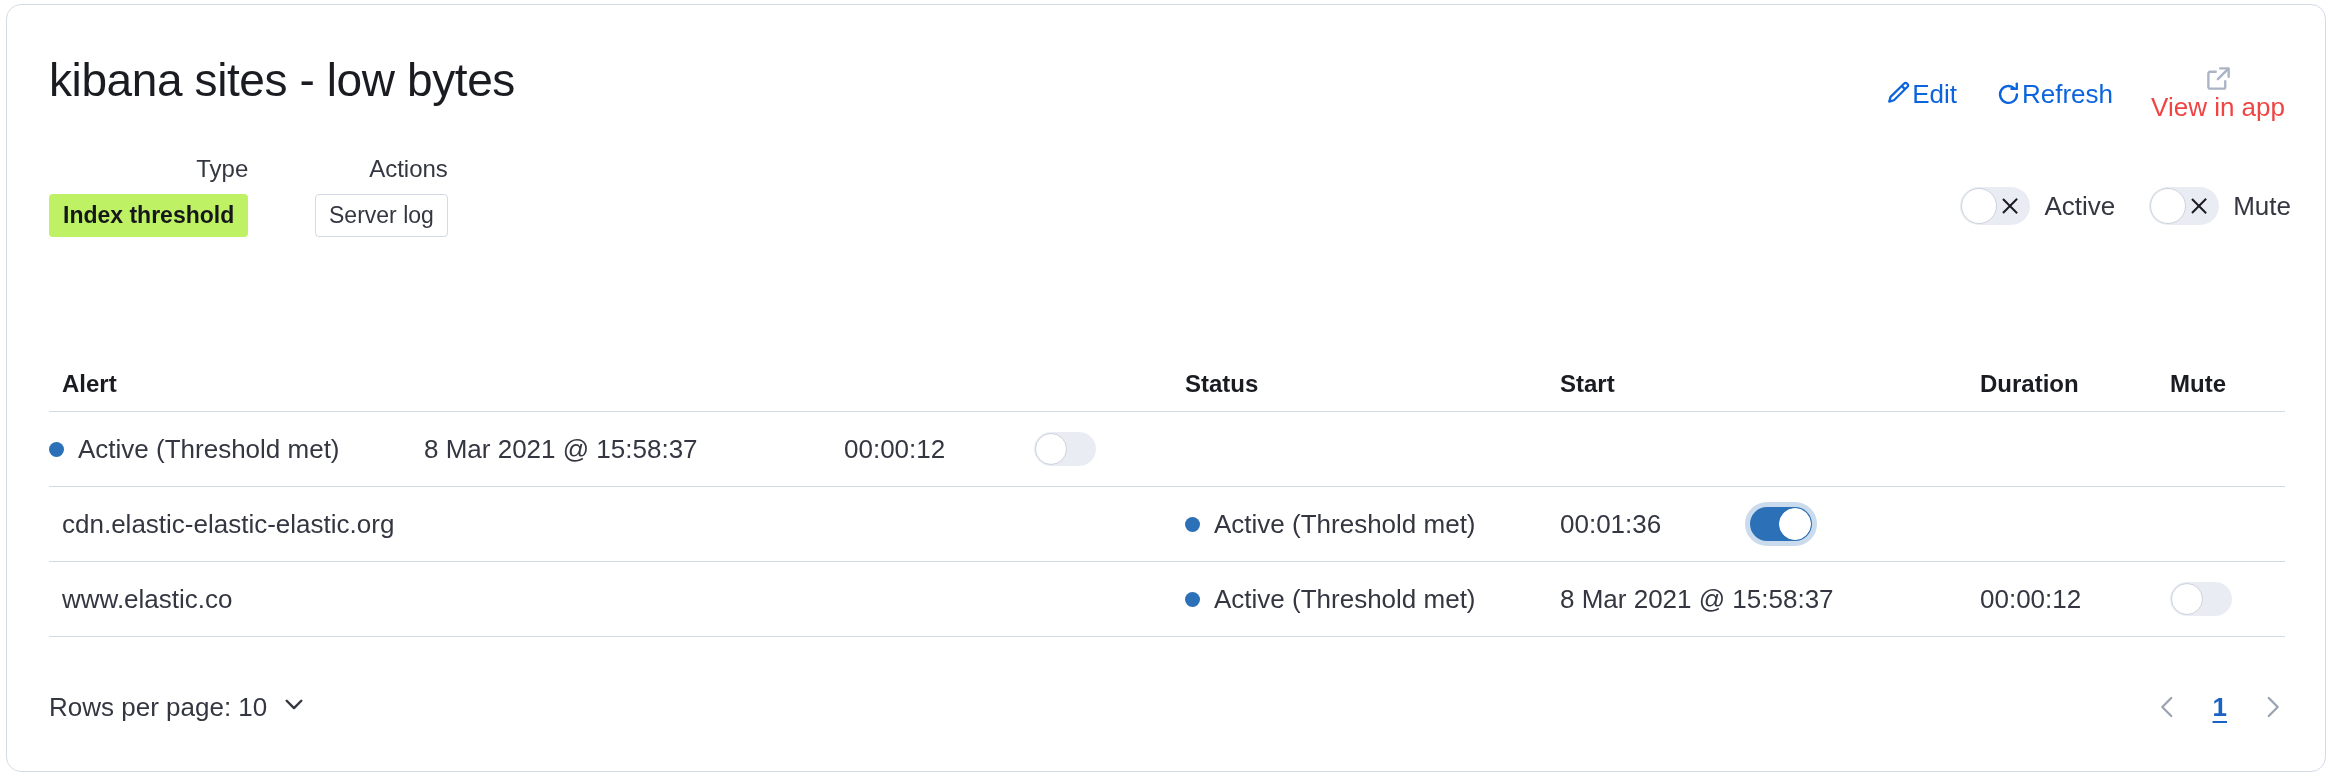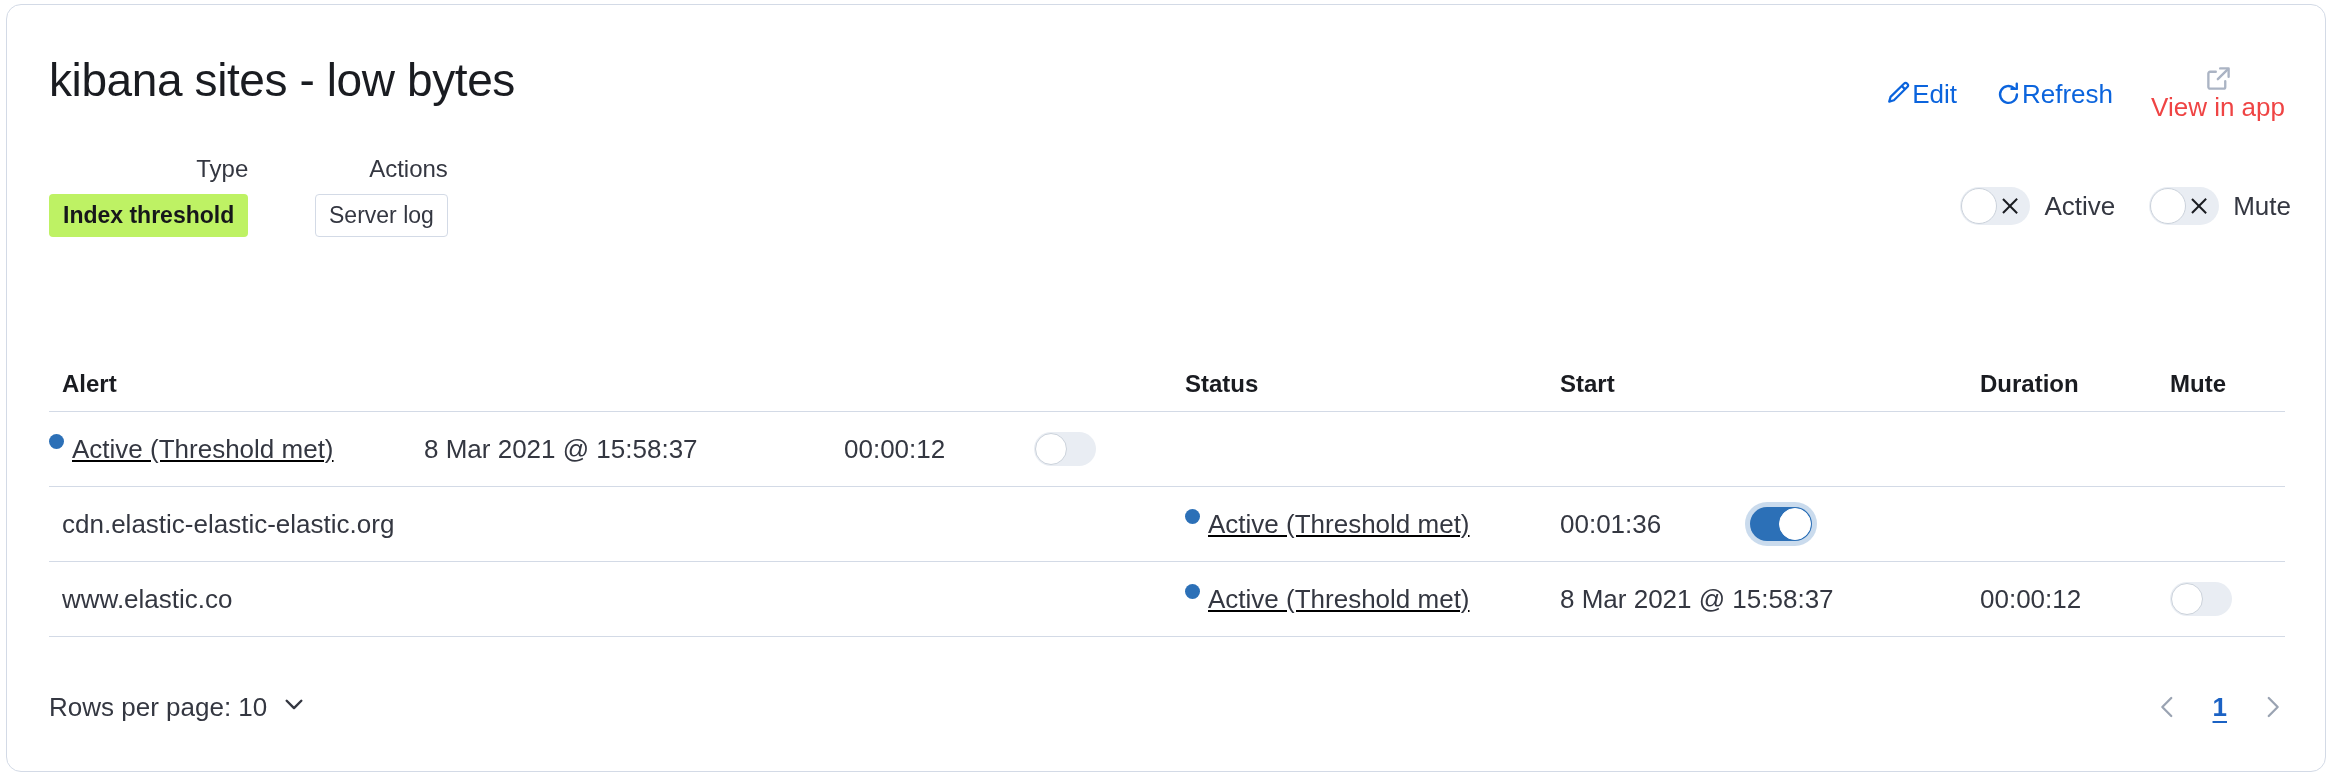--- a/index.html
+++ b/index.html
@@ -157,21 +157,21 @@
     font-size: 24px;
     font-weight: 700;
     color: #1a1c21;
     white-space: nowrap;
   }
   .td {
     font-size: 26px;
     color: #343741;
     white-space: nowrap;
   }
-  .status-cell { display: flex; align-items: flex-start; gap: 8px; text-decoration: underline; }
+  .status-cell { display: flex; align-items: center; gap: 14px; }
   .dot {
     width: 15px; height: 15px;
     border-radius: 50%;
     background: #2C70B7;
     flex: none;
   }
 
   
   .mini-switch {
     position: relative;

